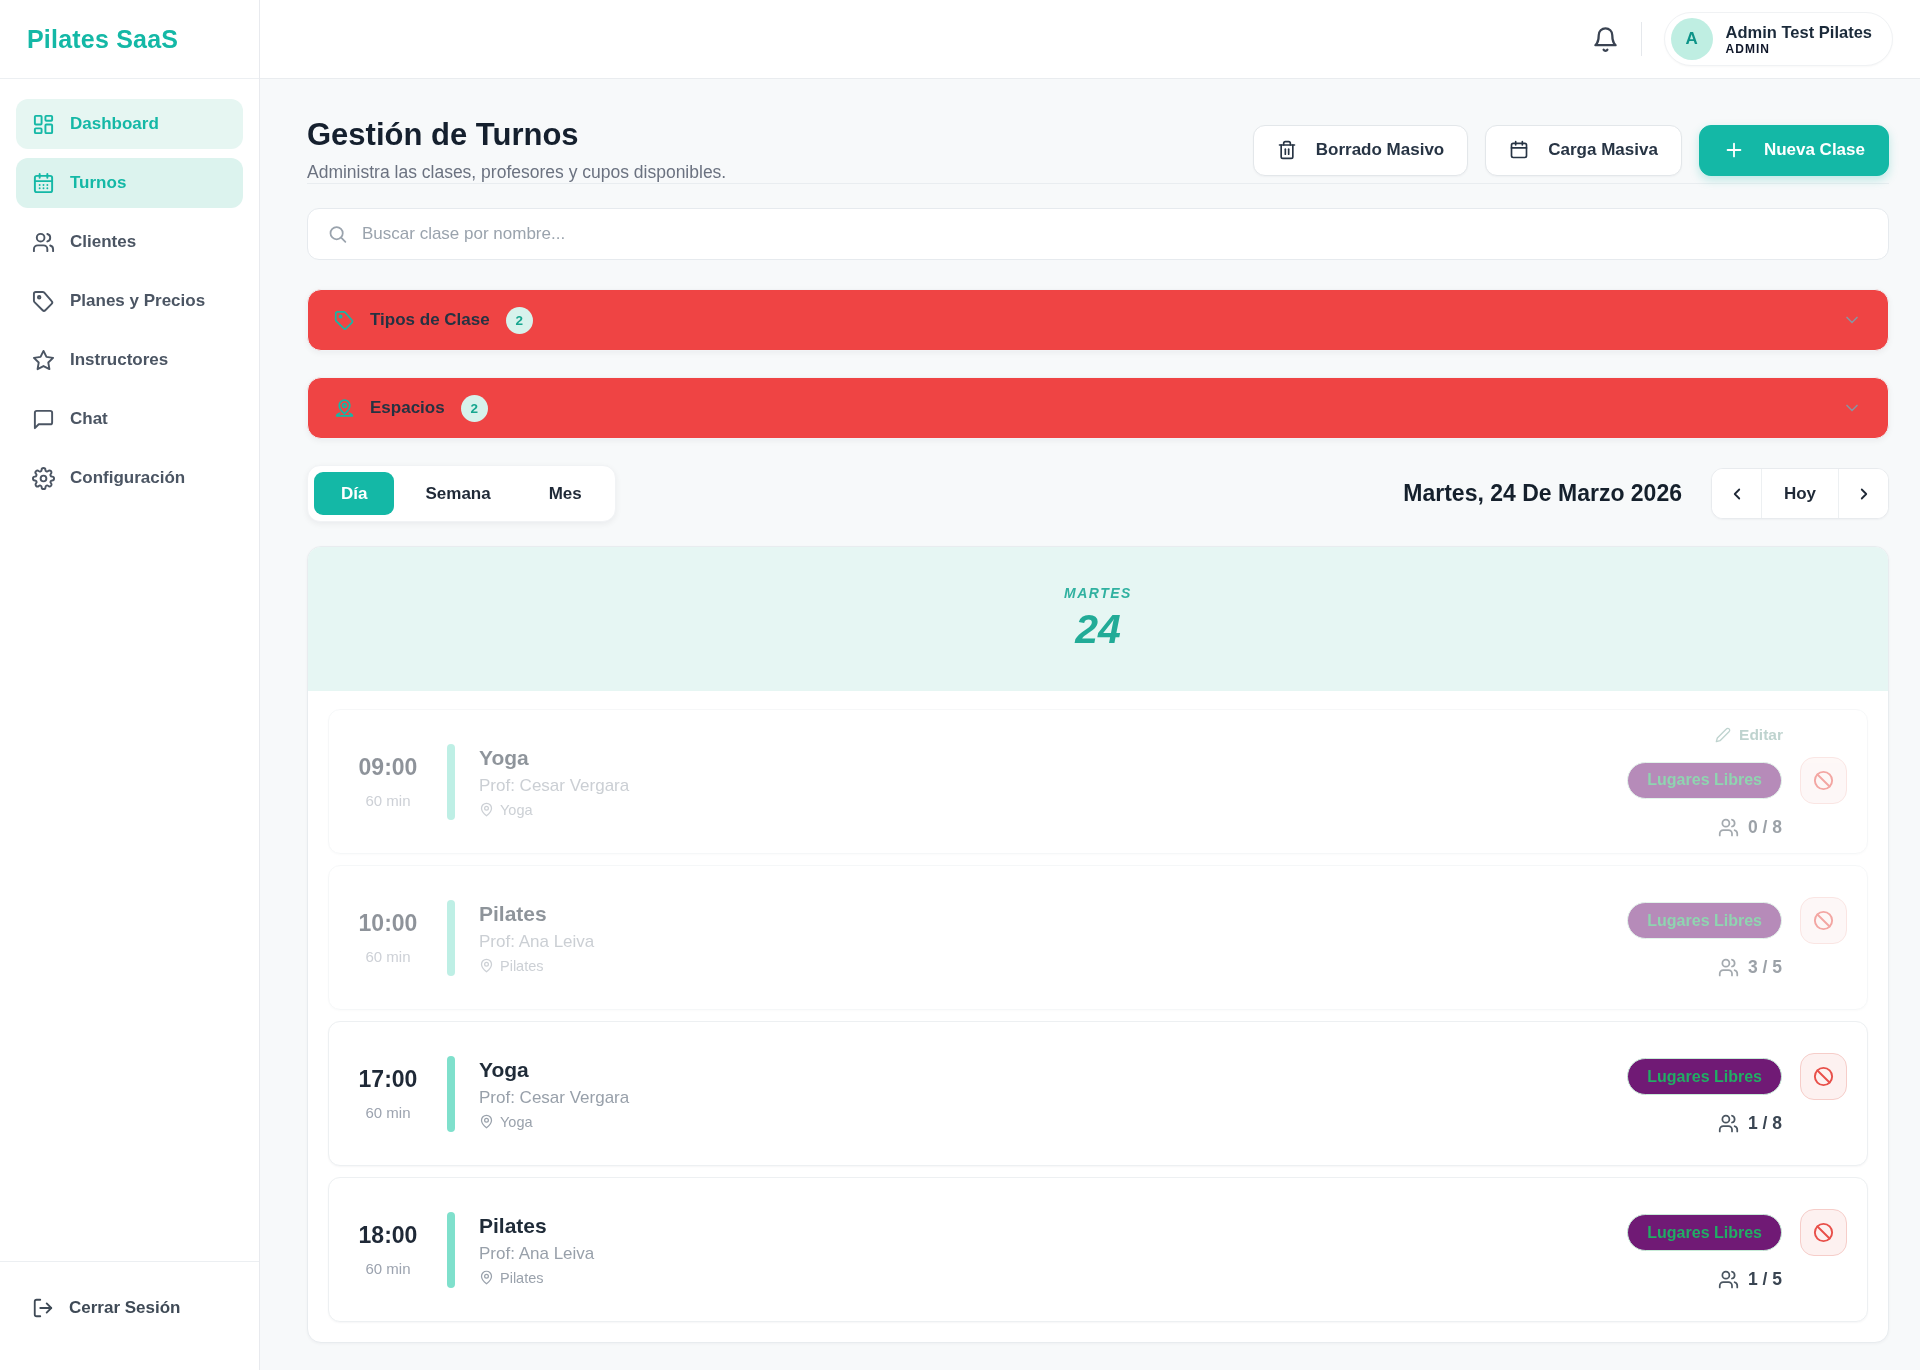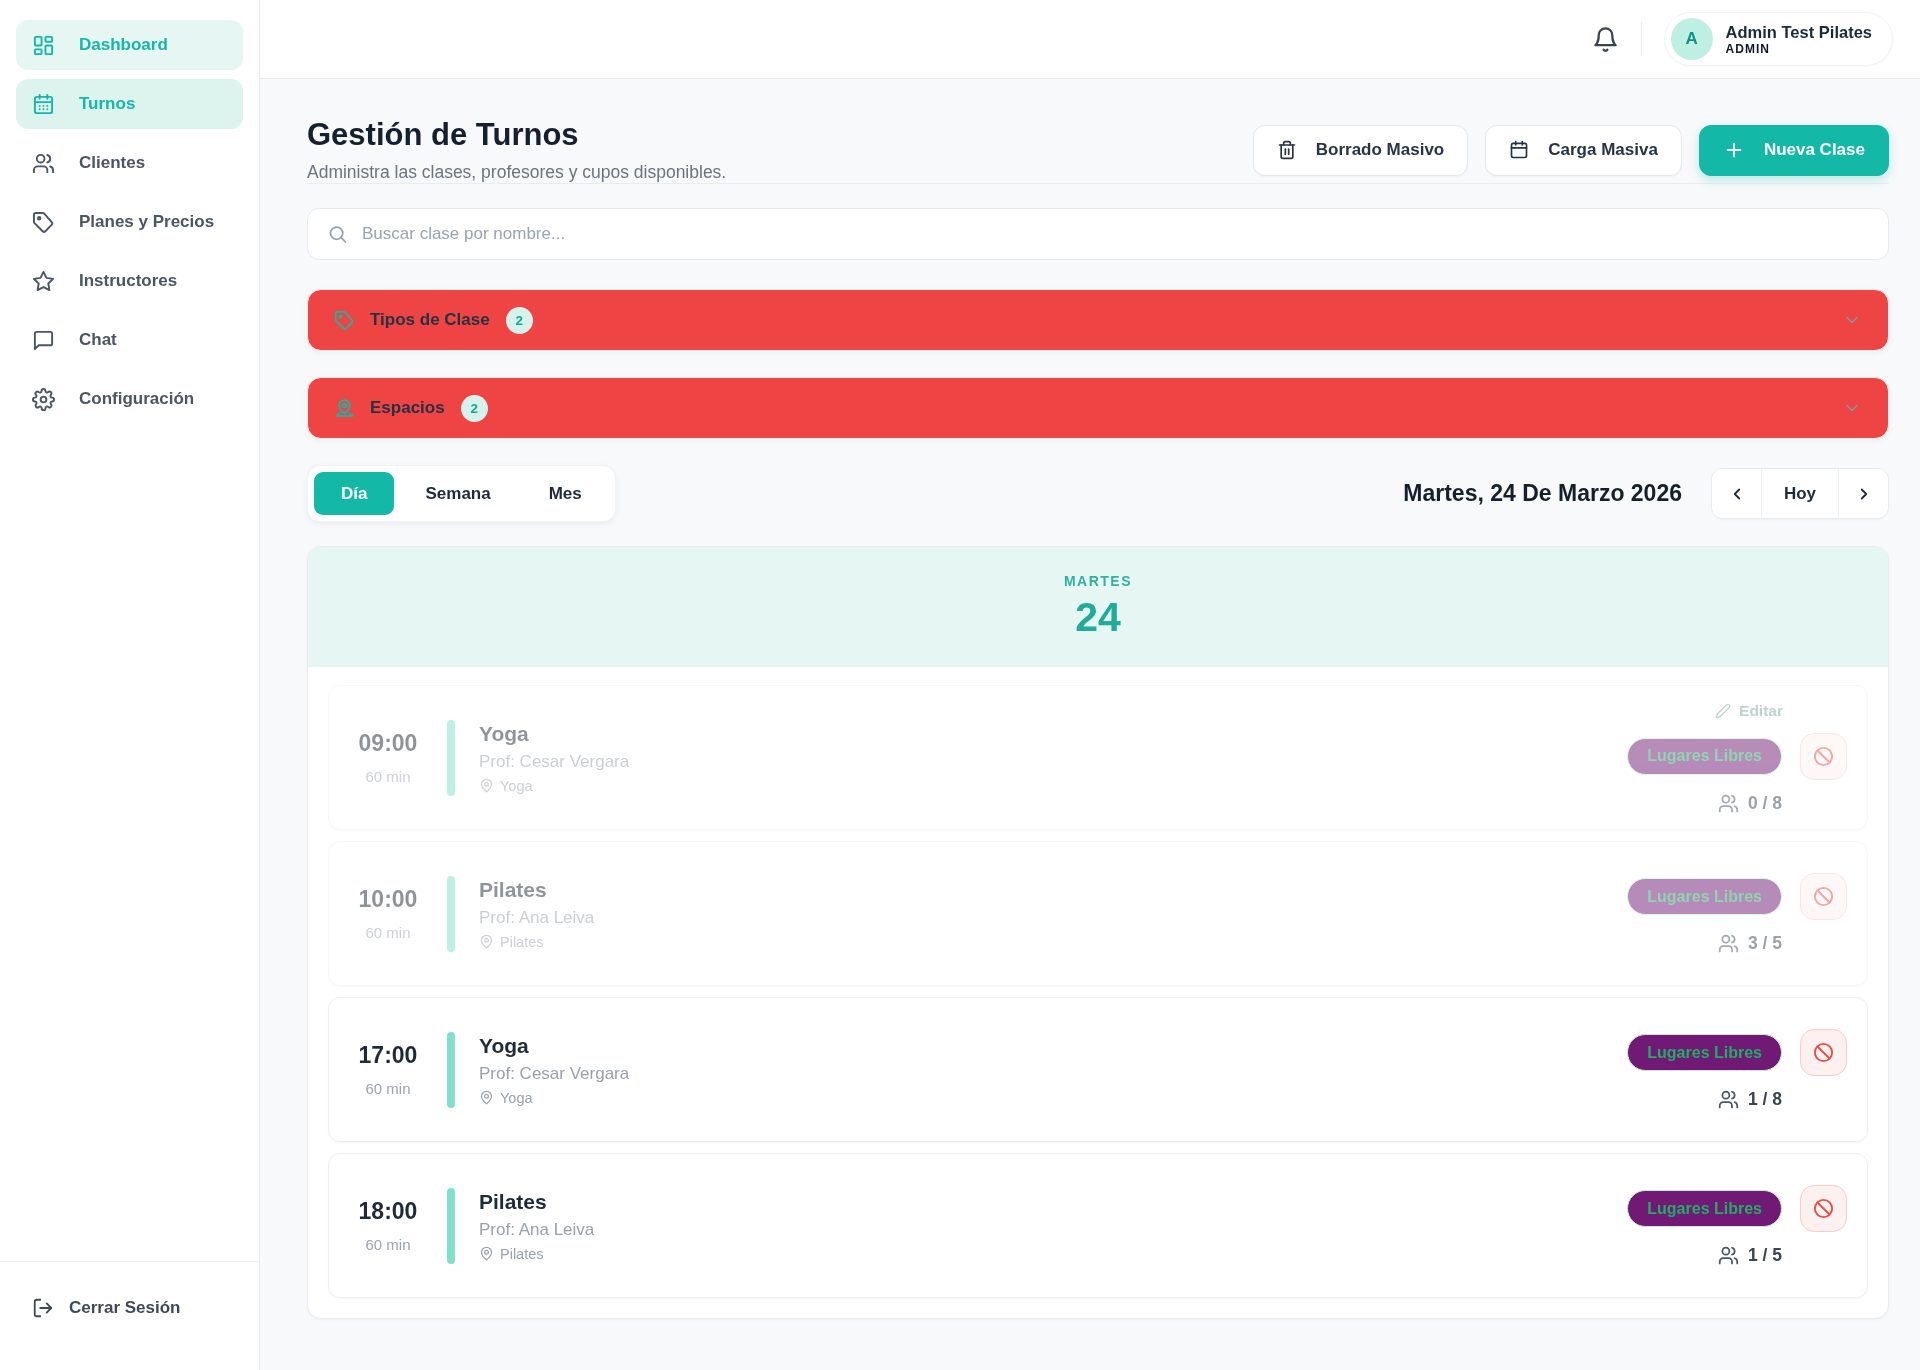--- a/index.html
+++ b/index.html
@@ -8,21 +8,21 @@
 
   .app { display:flex; width:1920px; height:1370px; }
 
   
   .sidebar { width:260px; min-width:260px; background:#fff; border-right:1px solid #e8eaee;
     display:flex; flex-direction:column; height:1370px; }
   .sidebar-logo { height:79px; display:flex; align-items:center; padding:0 27px;
     border-bottom:1px solid #eceff2; }
   .logo-text { font-size:25px; font-weight:bold; color:#14b8a6; letter-spacing:.2px; }
   .nav { padding:20px 16px 0 16px; display:flex; flex-direction:column; gap:9px; }
-  .nav-item { display:flex; align-items:center; gap:24px; height:50px; padding:0 16px;
+  .nav-item { display:flex; align-items:center; gap:15px; height:50px; padding:0 16px;
     border-radius:12px; color:#4b5563; font-size:17px; font-weight:600; cursor:pointer; }
   .nav-item svg { width:23px; height:23px; flex:0 0 auto; }
   .nav-item.active { background:#dcf3ee; color:#14b8a6; }
   .nav-item.active-soft { background:#e6f6f2; color:#14b8a6; }
   .sidebar-bottom { margin-top:auto; border-top:1px solid #eceff2; padding:24px 16px 40px 16px; }
   .logout { display:flex; align-items:center; gap:15px; padding:0 16px; height:44px;
     color:#3f4a56; font-size:17px; font-weight:600; cursor:pointer; }
   .logout svg { width:22px; height:22px; }
 
   
@@ -88,22 +88,22 @@
   .seg button { height:49px; border:none; background:#fff; cursor:pointer; display:flex;
     align-items:center; justify-content:center; font-family:inherit; }
   .seg .seg-prev, .seg .seg-next { width:49px; color:#1f2937; }
   .seg .seg-today { width:78px; font-size:17px; font-weight:600; color:#1f2937;
     border-left:1px solid #edf0f2; border-right:1px solid #edf0f2; }
   .seg svg { width:18px; height:18px; }
 
   
   .day-panel { margin-top:24px; background:#fff; border:1px solid #e8ecef; border-radius:14px;
     box-shadow:0 1px 3px rgba(16,24,40,.04); overflow:hidden; }
-  .day-band { background:#e6f6f3; height:120px; display:flex; flex-direction:column;
-    align-items:center; justify-content:center; }
+  .day-band { background:#e6f6f3; height:144px; display:flex; flex-direction:column;
+    align-items:center; justify-content:center;font-style:italic; }
   .day-band .weekday { font-size:14px; font-weight:bold; color:#30b1a0; letter-spacing:1.5px; }
   .day-band .daynum { font-size:41px; font-weight:bold; color:#22ab97; margin-top:5px; }
   .cards { padding:18px 20px 20px 20px; display:flex; flex-direction:column; gap:11px; }
 
   .class-card { background:#fff; border:1px solid #edf0f2; border-radius:12px; height:145px;
     display:flex; align-items:center; padding:0 20px 0 0;
     box-shadow:0 1px 2px rgba(16,24,40,.04); cursor:pointer; }
   .class-card.past { opacity:.5; }
   .card-time { flex:0 0 118px; display:flex; flex-direction:column; align-items:center; gap:11px; }
   .time { font-size:23px; font-weight:bold; color:#1f2937; }
@@ -225,20 +225,23 @@
     <g id="i-pin-small">
         <path d="M20 10c0 6-8 12-8 12s-8-6-8-12a8 8 0 0 1 16 0z"></path>
         <circle cx="12" cy="10" r="3"></circle>
       </g>
   </defs>
 </svg>
 
 <div class="app">
 
   <aside class="sidebar">
+    <div class="sidebar-logo">
+      <span class="logo-text">Pilates SaaS</span>
+    </div>
     <nav class="nav">
       <div class="nav-item active-soft">
         <svg viewBox="0 0 24 24" fill="none" stroke="currentColor" stroke-width="2" stroke-linecap="round" stroke-linejoin="round">
             <use href="#i-dashboard"></use>
           </svg>
         <span>Dashboard</span>
       </div>
       <div class="nav-item active">
         <svg viewBox="0 0 24 24" fill="none" stroke="currentColor" stroke-width="2" stroke-linecap="round" stroke-linejoin="round">
             <use href="#i-calendar"></use>

